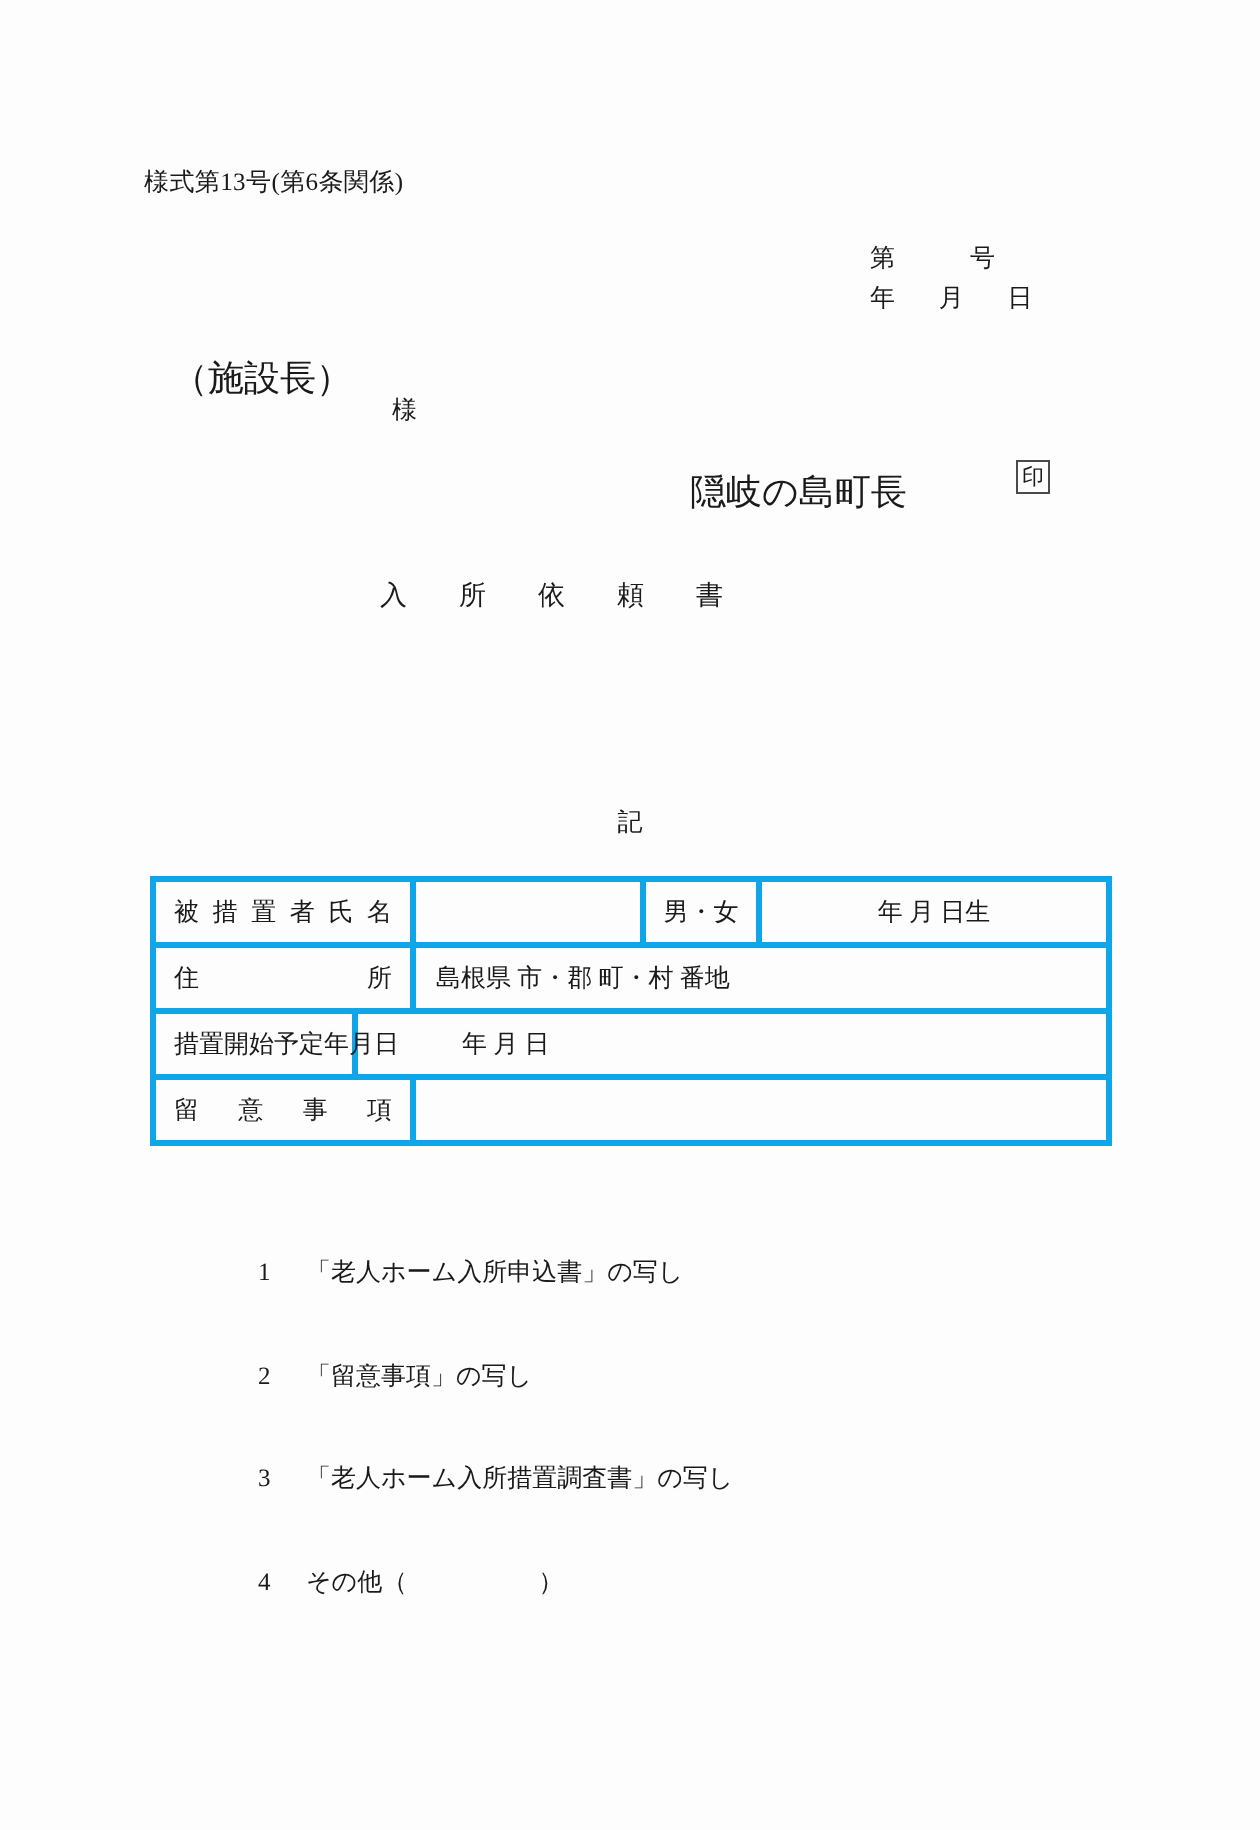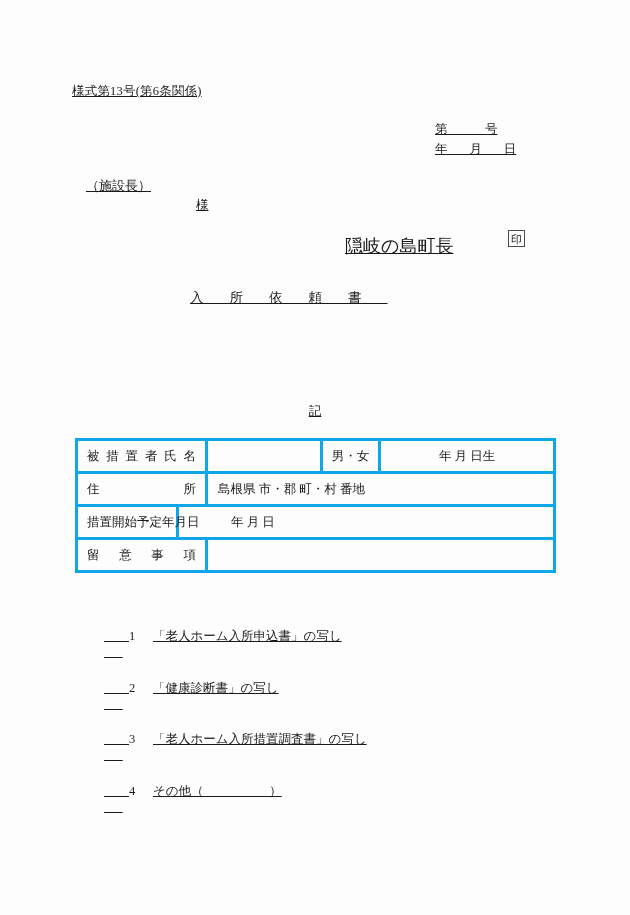--- a/index.html
+++ b/index.html
@@ -16,41 +16,41 @@
     background: #fcfcfc;
     overflow: hidden;
   }
   .page {
     position: absolute;
     inset: 0;
     background: #fdfdfd;
   }
 
   
-  .abs { position: absolute; white-space: pre; text-decoration: underline; }
+  .abs { position: absolute; white-space: pre; }
 
   
   #form-code {
     left: 72px; top: 83px;
     font-size: 12.5px;
     letter-spacing: 0.2px;
   }
 
   #doc-number-row {
     left: 435px; top: 121px;
     font-size: 12.5px;
   }
   #doc-date-row {
     left: 435px; top: 141px;
     font-size: 12.5px;
   }
 
   #facility-head-label {
     left: 86px; top: 177px;
-    font-size: 13px;
+    font-size: 18px;
     text-align: center;
   }
   #addressee-honorific {
     left: 196px; top: 197px;
     font-size: 12.5px;
   }
 
   #issuer-row {
     left: 345px; top: 234px;
     font-size: 18px;
@@ -126,21 +126,20 @@
   }
   #attach-title { margin: 0 0 3px 0; }
   #attach-list {
     list-style: none;
     margin: 0;
     padding: 0 0 0 26px;
   }
   #attach-list li {
     margin: 0 0 4.5px 0;
     white-space: pre;
-    text-decoration: underline;
   }
   .att-num { display: inline-block; width: 24px; }
 </style>
 </head>
 <body>
 
 <div class="page">
 
   <div class="abs" id="form-code">様式第13号(第6条関係)</div>
 
@@ -198,21 +197,21 @@
       </tr>
     </tbody>
   </table>
 
   <div id="attachments">
     <ul id="attach-list">
       <li>
         <span class="att-num">1</span><span>「老人ホーム入所申込書」の写し</span>
       </li>
       <li>
-        <span class="att-num">2</span><span>「健康診断書」の写し</span>
+        <span class="att-num">2</span><span>「留意事項」の写し</span>
       </li>
       <li>
         <span class="att-num">3</span><span>「老人ホーム入所措置調査書」の写し</span>
       </li>
       <li>
         <span class="att-num">4</span><span>その他（                     ）</span>
       </li>
     </ul>
   </div>
 

